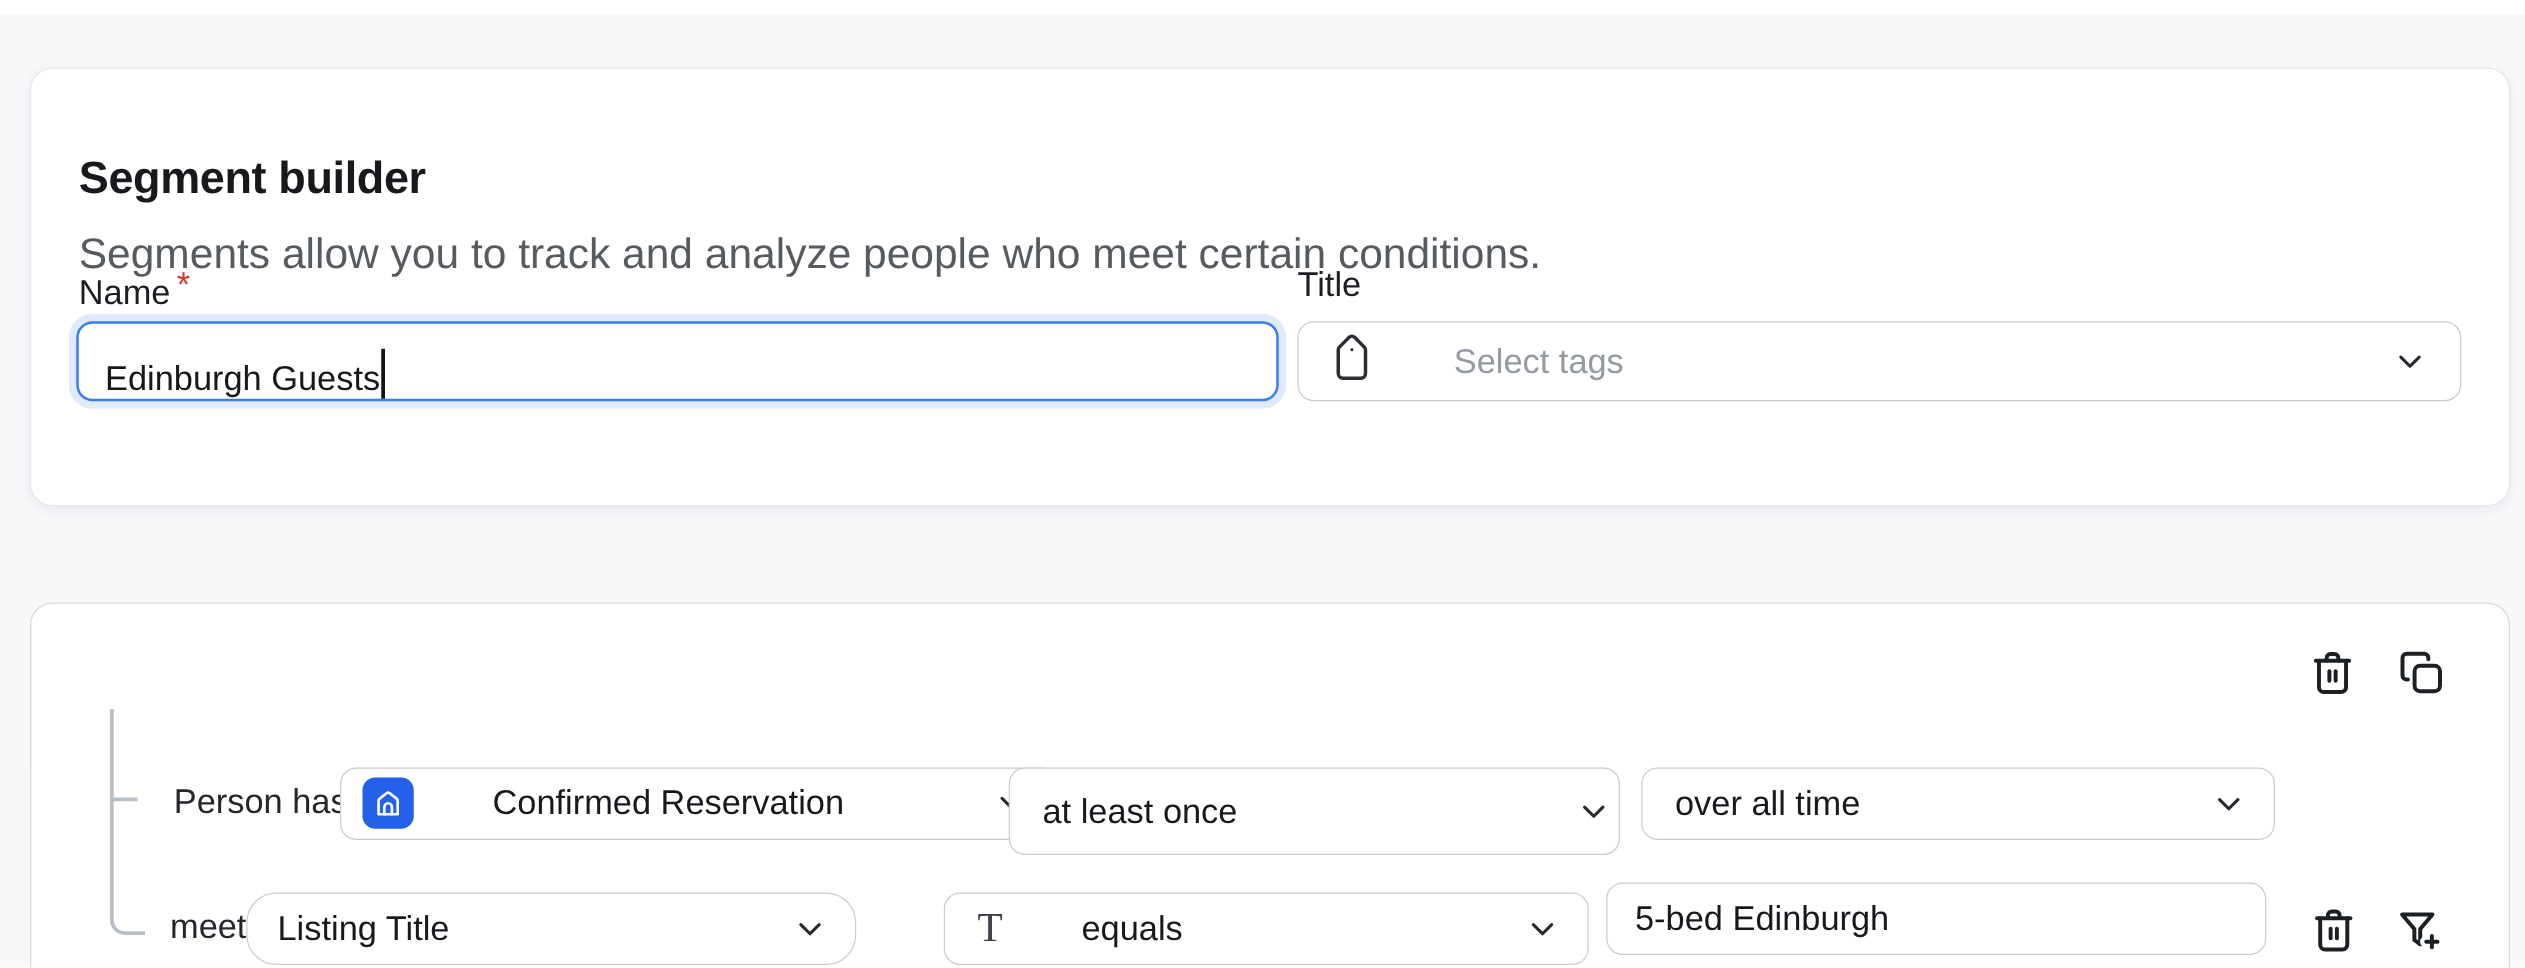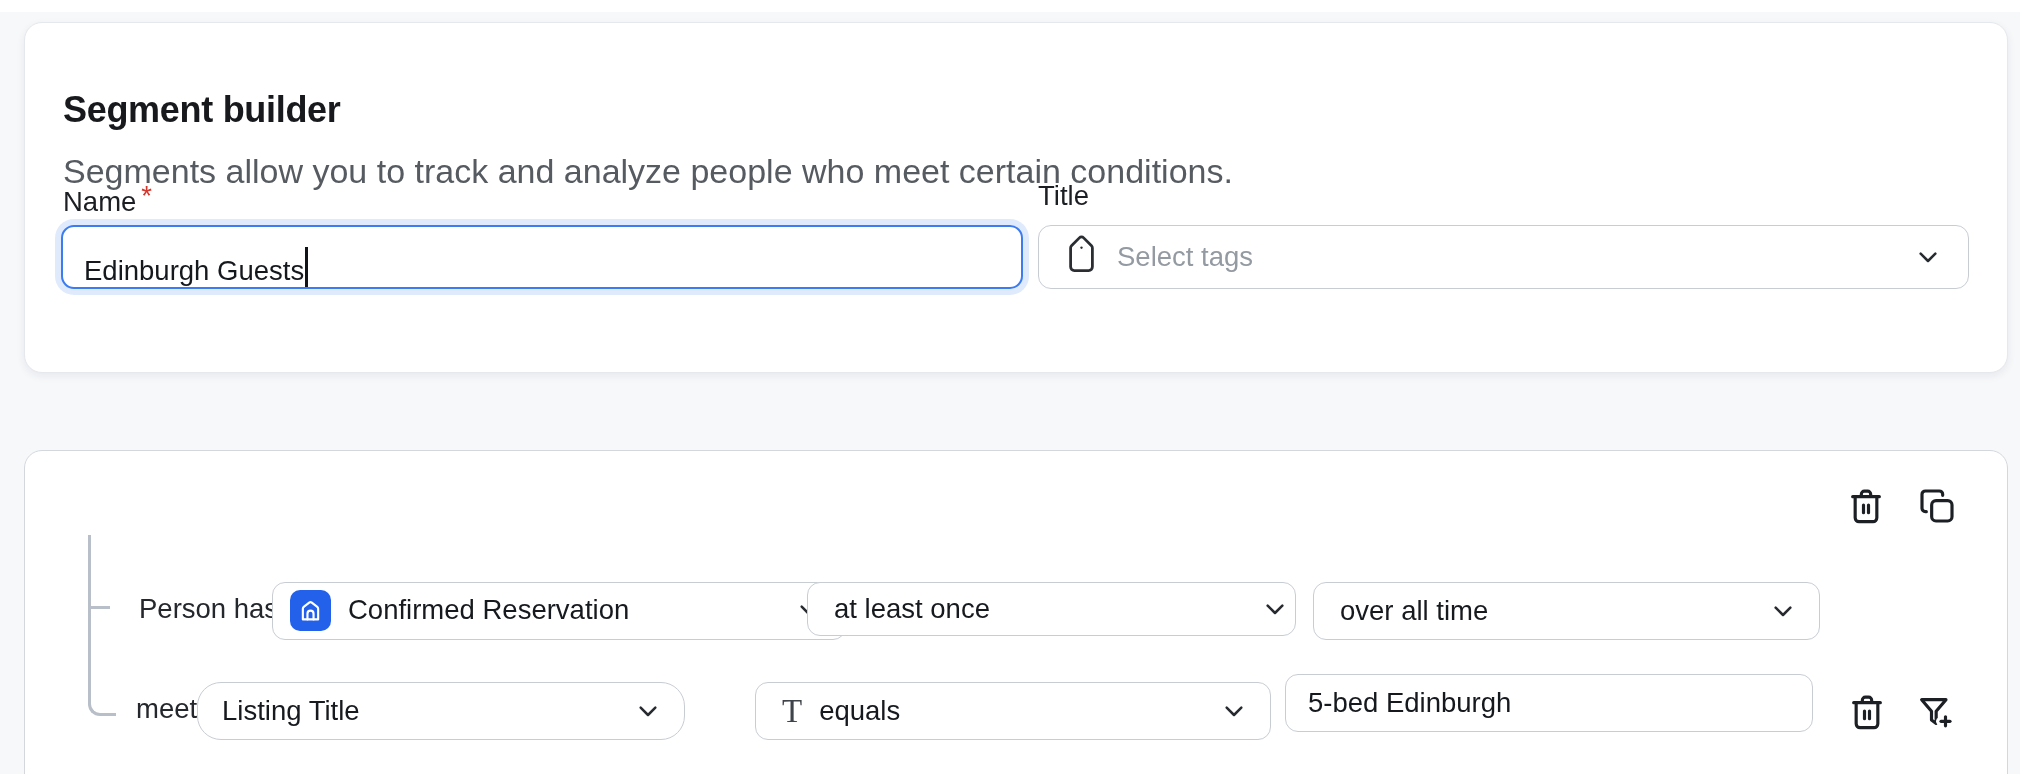--- a/index.html
+++ b/index.html
@@ -7,42 +7,42 @@
     width:2020px;height:774px;overflow:hidden;position:relative;
     background:#f7f8fa;
     font-family:"Liberation Sans","DejaVu Sans",sans-serif;
     color:#1f2328;
     -webkit-font-smoothing:antialiased;
   }
   .abs{position:absolute;}
   .top-strip{left:0;top:0;width:2020px;height:12px;background:#ffffff;}
 
   
-  .card{background:#fff;border-radius:18px;}
+  .card{background:#fff;border-radius:18px;margin-top:32px;}
   .card-1{left:24px;top:22px;width:1982px;height:349px;
           border:1px solid #e5e8ec;box-shadow:0 3px 9px rgba(20,30,50,.07);}
   .card-2{left:24px;top:450px;width:1982px;height:560px;
           border:1.5px solid #d4d8dd;}
 
   
   .title{left:38px;top:42px;font-size:36px;font-weight:700;color:#17191d;letter-spacing:-.3px;}
   .subtitle{left:38px;top:95px;font-size:34px;color:#565b61;}
   .field-label{font-size:27.5px;color:#1b1e22;}
   .req{color:#d6372c;font-size:27.5px;vertical-align:6px;margin-left:5px;}
   .name-label{left:38px;top:157px;}
   .tags-label{left:1013px;top:157px;}
 
   .name-input{left:36px;top:202px;width:937px;height:60px;
     border:2.5px solid #3b7cf0;border-radius:13px;background:#fff;
     box-shadow:0 0 0 6px rgba(59,124,240,.16);
     display:flex;align-items:flex-end;padding-left:21px;font-size:27.5px;color:#15181c;}
   .caret{display:inline-block;width:2.5px;height:40px;background:#101418;margin-left:1px;}
 
   .select{border:1.5px solid #c8cdd3;border-radius:13px;background:#fff;
-    display:flex;align-items:center;font-size:27.5px;color:#16191d;box-sizing:border-box;}
+    display:flex;align-items:center;font-size:27.5px;color:#16191d;box-sizing:border-box;gap:46px;}
   .tags-select{left:1013px;top:202px;width:931px;height:64px;padding:0 24px;}
   .placeholder{color:#949aa2;margin-left:17px;}
 
   
   .main-select{left:39px;top:26px;width:1756px;height:58px;padding:0 24px 0 26px;}
   .icon-btn{background:none;border:none;padding:0;margin:0;cursor:pointer;
             display:flex;align-items:center;justify-content:center;width:44px;height:44px;}
   .row1-trash{left:1819px;top:33px;}
   .row1-copy{left:1890px;top:33px;}
   .row2-trash{left:1820px;top:239px;}
@@ -51,21 +51,21 @@
   .tree{left:63px;top:84px;width:25px;height:178px;
         border-left:3px solid #b9bfc8;border-bottom:3px solid #b9bfc8;
         border-bottom-left-radius:12px;}
   .tree-stub{left:63px;top:155px;width:22px;height:3px;background:#b9bfc8;}
 
   .row-label{font-size:27.5px;color:#24272c;}
   .person-label{left:114px;top:142px;}
   .where-label{left:111px;top:242px;}
 
   .event-select{left:247px;top:131px;width:574px;height:58px;padding:0 20px 2px 17px;}
-  .freq-select{left:782px;top:131px;width:489px;height:54px;padding:0 4px 0 26px;}
+  .freq-select{left:782px;top:131px;width:489px;height:70px;padding:0 4px 0 26px;}
   .window-select{left:1288px;top:131px;width:507px;height:58px;padding:0 20px 0 26px;}
 
   .field-select{left:172px;top:231px;width:488px;height:58px;padding:0 20px 0 24px;border-radius:24px;}
   .op-select{left:730px;top:231px;width:516px;height:58px;padding:0 20px 0 26px;}
   .value-input{left:1260px;top:223px;width:528px;height:58px;padding:0 20px 0 22px;
     border:1.5px solid #c8cdd3;border-radius:13px;background:#fff;
     display:flex;align-items:center;font-size:27.5px;color:#15181c;box-sizing:border-box;}
 
   .event-app-icon{width:41px;height:41px;border-radius:10px;background:#2361eb;
     display:flex;align-items:center;justify-content:center;margin-right:17px;flex:0 0 auto;}

